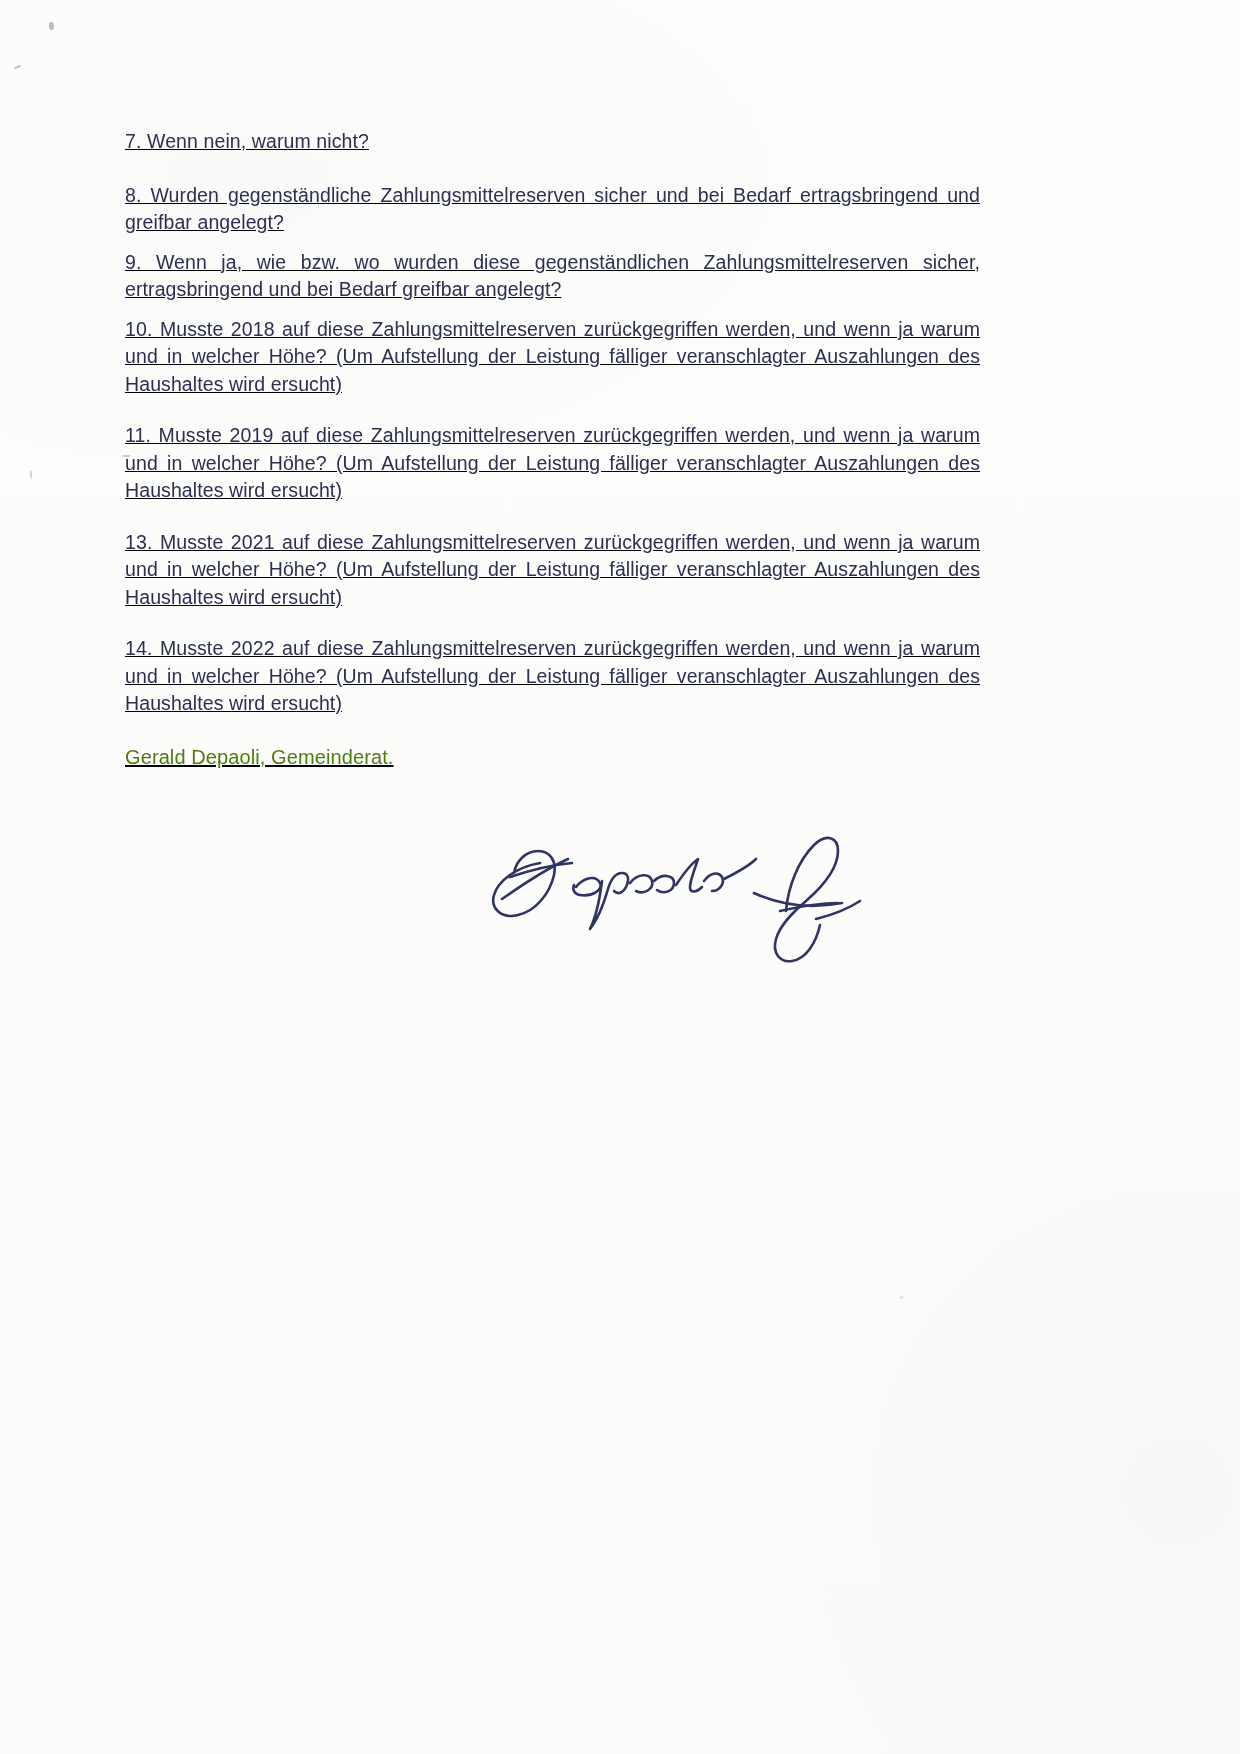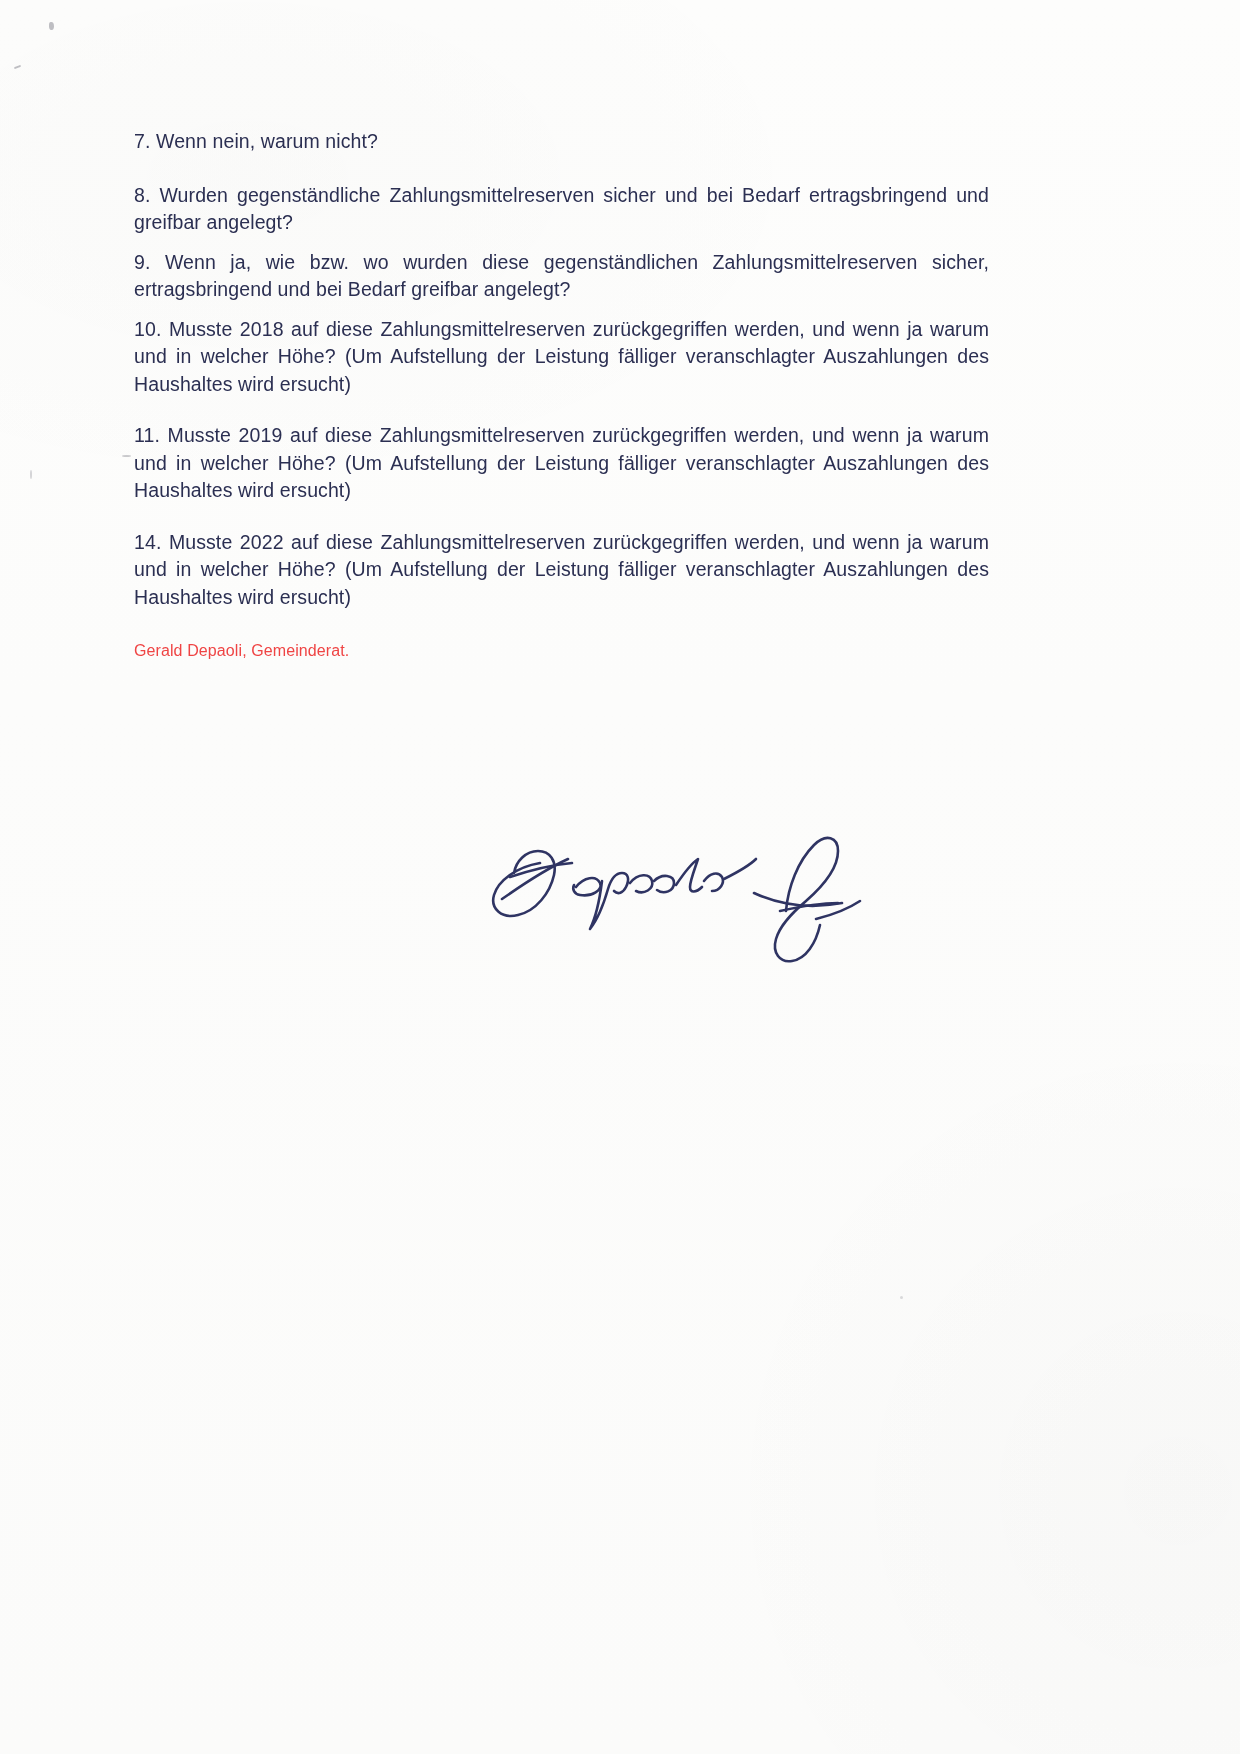--- a/index.html
+++ b/index.html
@@ -23,41 +23,42 @@
   .scan-noise {
     position: absolute;
     inset: 0;
     pointer-events: none;
     background:
       radial-gradient(ellipse 900px 500px at 20% 10%, rgba(0,0,0,0.012), rgba(0,0,0,0) 70%),
       radial-gradient(ellipse 700px 700px at 95% 85%, rgba(0,0,0,0.015), rgba(0,0,0,0) 70%);
   }
   .content {
     position: absolute;
-    left: 134px;
+    left: 125px;
     top: 128px;
     width: 855px;
+    text-decoration: underline;
   }
   .para {
     color: #2b2f52;
     font-size: 19.5px;
     line-height: 27.5px;
     text-align: justify;
     margin: 0 0 24px 0;
     letter-spacing: 0.1px;
   }
   .para.last-q {
     margin-bottom: 26px;
   }
   .para.q7 { margin-bottom: 26px; }
   .para.q8 { margin-bottom: 12px; }
   .para.q9 { margin-bottom: 12px; }
   .signature-name {
-    color: #ef4444;
-    font-size: 16px;
+    color: #4d7c0f;
+    font-size: 20px;
     line-height: 27.5px;
     margin: 0;
     letter-spacing: 0.1px;
   }
   .sig-area {
     position: absolute;
     left: 480px;
     top: 815px;
     width: 420px;
     height: 160px;
@@ -89,20 +90,21 @@
 <div class="speck speck-c"></div>
 <div class="speck speck-d"></div>
 <div class="speck speck-e"></div>
 
 <div class="content">
   <p class="para q7">7. Wenn nein, warum nicht?</p>
   <p class="para q8">8. Wurden gegenständliche Zahlungsmittelreserven sicher und bei Bedarf ertragsbringend und greifbar angelegt?</p>
   <p class="para q9">9. Wenn ja, wie bzw. wo wurden diese gegenständlichen Zahlungsmittelreserven sicher, ertragsbringend und bei Bedarf greifbar angelegt?</p>
   <p class="para">10. Musste 2018 auf diese Zahlungsmittelreserven zurückgegriffen werden, und wenn ja warum und in welcher Höhe? (Um Aufstellung der Leistung fälliger veranschlagter Auszahlungen des Haushaltes wird ersucht)</p>
   <p class="para">11. Musste 2019 auf diese Zahlungsmittelreserven zurückgegriffen werden, und wenn ja warum und in welcher Höhe? (Um Aufstellung der Leistung fälliger veranschlagter Auszahlungen des Haushaltes wird ersucht)</p>
+  <p class="para">13. Musste 2021 auf diese Zahlungsmittelreserven zurückgegriffen werden, und wenn ja warum und in welcher Höhe? (Um Aufstellung der Leistung fälliger veranschlagter Auszahlungen des Haushaltes wird ersucht)</p>
   <p class="para last-q">14. Musste 2022 auf diese Zahlungsmittelreserven zurückgegriffen werden, und wenn ja warum und in welcher Höhe? (Um Aufstellung der Leistung fälliger veranschlagter Auszahlungen des Haushaltes wird ersucht)</p>
   <p class="signature-name">Gerald Depaoli, Gemeinderat.</p>
 </div>
 
 <div class="sig-area">
   <svg width="420" height="160" viewBox="0 0 420 160" fill="none" xmlns="http://www.w3.org/2000/svg">
     <g stroke="#2f3463" stroke-width="2.6" fill="none" stroke-linecap="round" stroke-linejoin="round">
 
       <path d="M60 48 C36 52 18 66 14 80 C10 94 22 104 38 100 C56 96 70 78 74 60 C77 46 70 36 58 36 C46 36 36 46 34 58"></path>
       <path d="M22 84 C42 70 66 54 88 44"></path>

